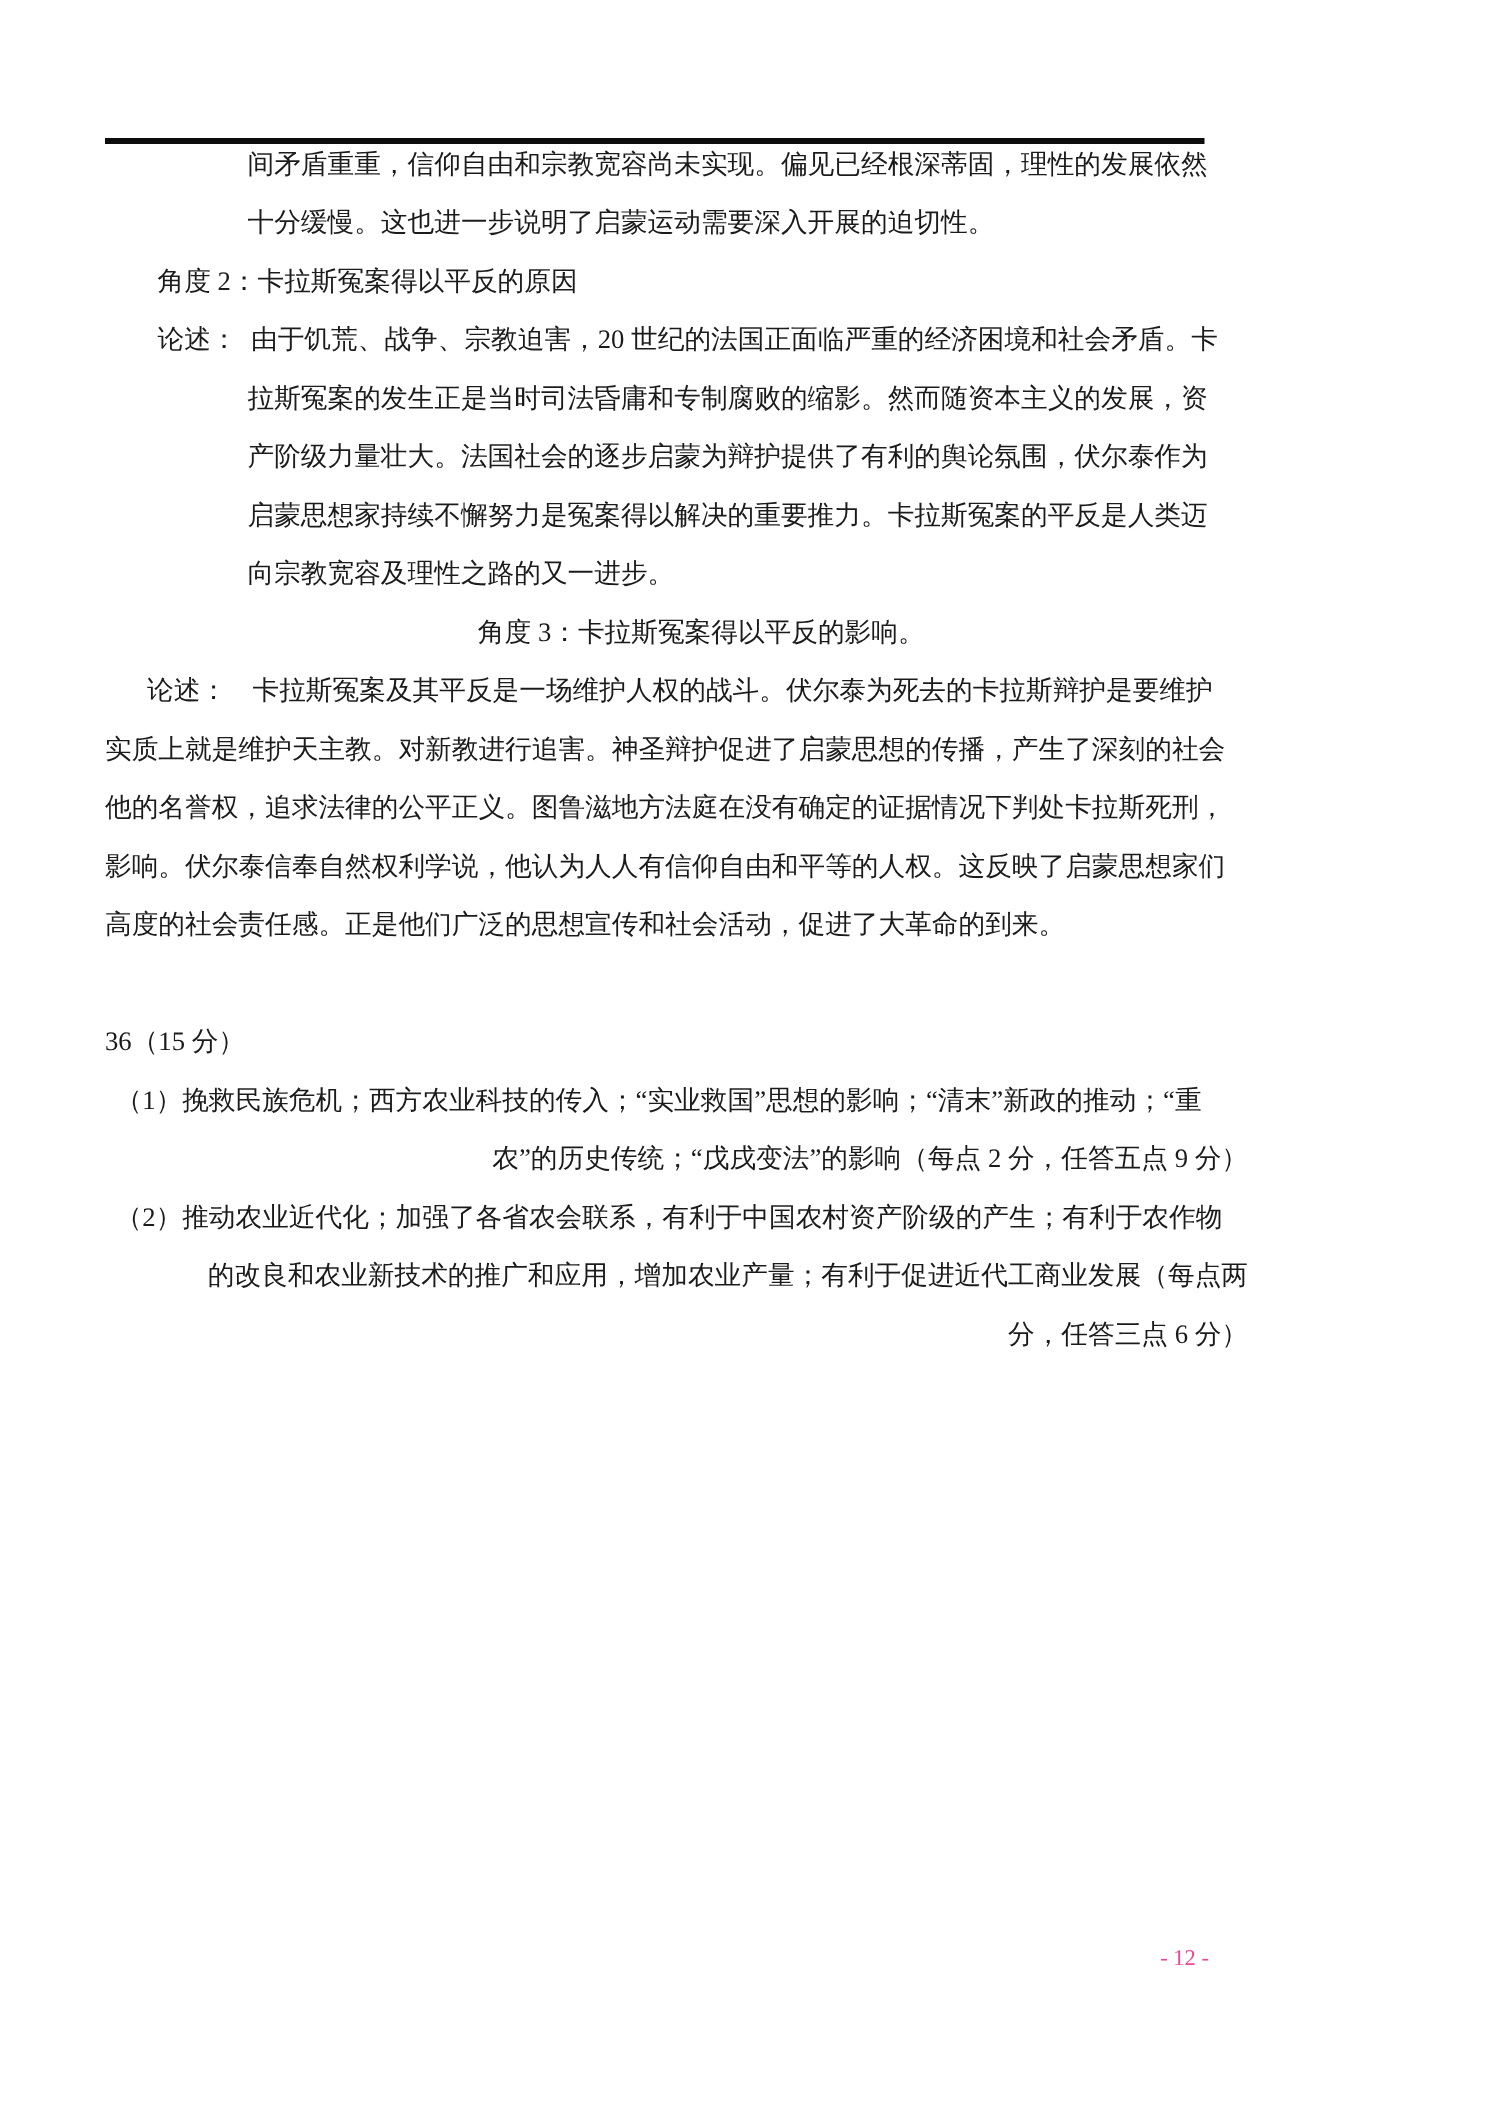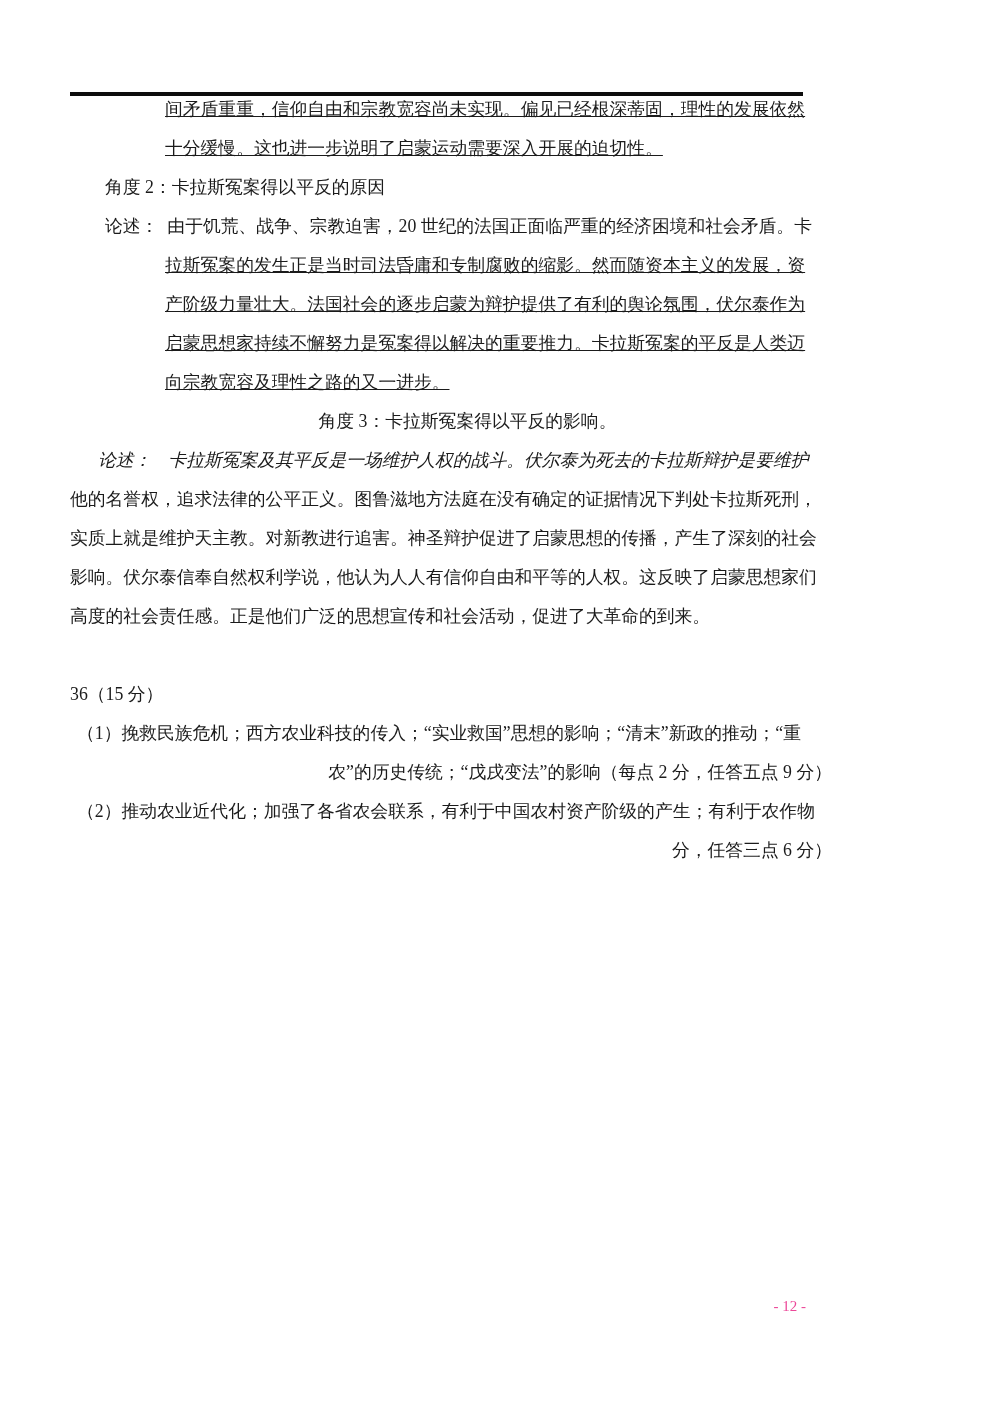--- a/index.html
+++ b/index.html
@@ -26,25 +26,25 @@
     top:90px;
     width:762px;
   }
   .ln{
     margin:0;
     height:39px;
     line-height:39px;
     font-size:17.8px;
     white-space:nowrap;
   }
-  .pl95{padding-left:95px;text-decoration:underline;}
+  .pl95{padding-left:95px;}
   .pl46{padding-left:46px;text-align:right;}
   .pl35{padding-left:35px;}
   .pl33{padding-left:33px;text-align:center;}
-  .pl28{padding-left:28px;font-style:italic;}
+  .pl28{padding-left:28px;}
   .pl7{padding-left:7px;}
   .blank{height:39px;}
   .lab-sm{margin-right:9px;}
   .lab-lg{margin-right:17px;}
   .footer-pagenum{
     position:absolute;
     left:70px;
     top:1294px;
     width:736px;
     text-align:right;
@@ -73,36 +73,37 @@
     <p class="ln pl95">拉斯冤案的发生正是当时司法昏庸和专制腐败的缩影。然而随资本主义的发展，资</p>
     <p class="ln pl95">产阶级力量壮大。法国社会的逐步启蒙为辩护提供了有利的舆论氛围，伏尔泰作为</p>
     <p class="ln pl95">启蒙思想家持续不懈努力是冤案得以解决的重要推力。卡拉斯冤案的平反是人类迈</p>
     <p class="ln pl95">向宗教宽容及理性之路的又一进步。</p>
 
     <p class="ln pl33">角度 3：卡拉斯冤案得以平反的影响。</p>
 
     <p class="ln pl28">
       <span class="lab-lg">论述：</span><span>卡拉斯冤案及其平反是一场维护人权的战斗。伏尔泰为死去的卡拉斯辩护是要维护</span>
     </p>
+    <p class="ln">实质上就是维护天主教。对新教进行追害。神圣辩护促进了启蒙思想的传播，产生了深刻的社会</p>
     <p class="ln">他的名誉权，追求法律的公平正义。图鲁滋地方法庭在没有确定的证据情况下判处卡拉斯死刑，</p>
-    <p class="ln">实质上就是维护天主教。对新教进行追害。神圣辩护促进了启蒙思想的传播，产生了深刻的社会</p>
     <p class="ln">影响。伏尔泰信奉自然权利学说，他认为人人有信仰自由和平等的人权。这反映了启蒙思想家们</p>
     <p class="ln">高度的社会责任感。正是他们广泛的思想宣传和社会活动，促进了大革命的到来。</p>
 
     <div class="blank"></div>
 
     <p class="ln">36（15 分）</p>
 
     <p class="ln pl7">
       <span>（1）</span><span>挽救民族危机；西方农业科技的传入；“实业救国”思想的影响；“清末”新政的推动；“重</span>
     </p>
     <p class="ln pl46">农”的历史传统；“戊戌变法”的影响（每点 2 分，任答五点 9 分）</p>
 
     <p class="ln pl7">
       <span>（2）</span><span>推动农业近代化；加强了各省农会联系，有利于中国农村资产阶级的产生；有利于农作物</span>
     </p>
+    <p class="ln pl46">的改良和农业新技术的推广和应用，增加农业产量；有利于促进近代工商业发展（每点两</p>
     <p class="ln pl46">分，任答三点 6 分）</p>
 
   </main>
 
   <div class="footer-pagenum">- 12 -</div>
 
 </div>
 
 </body></html>

